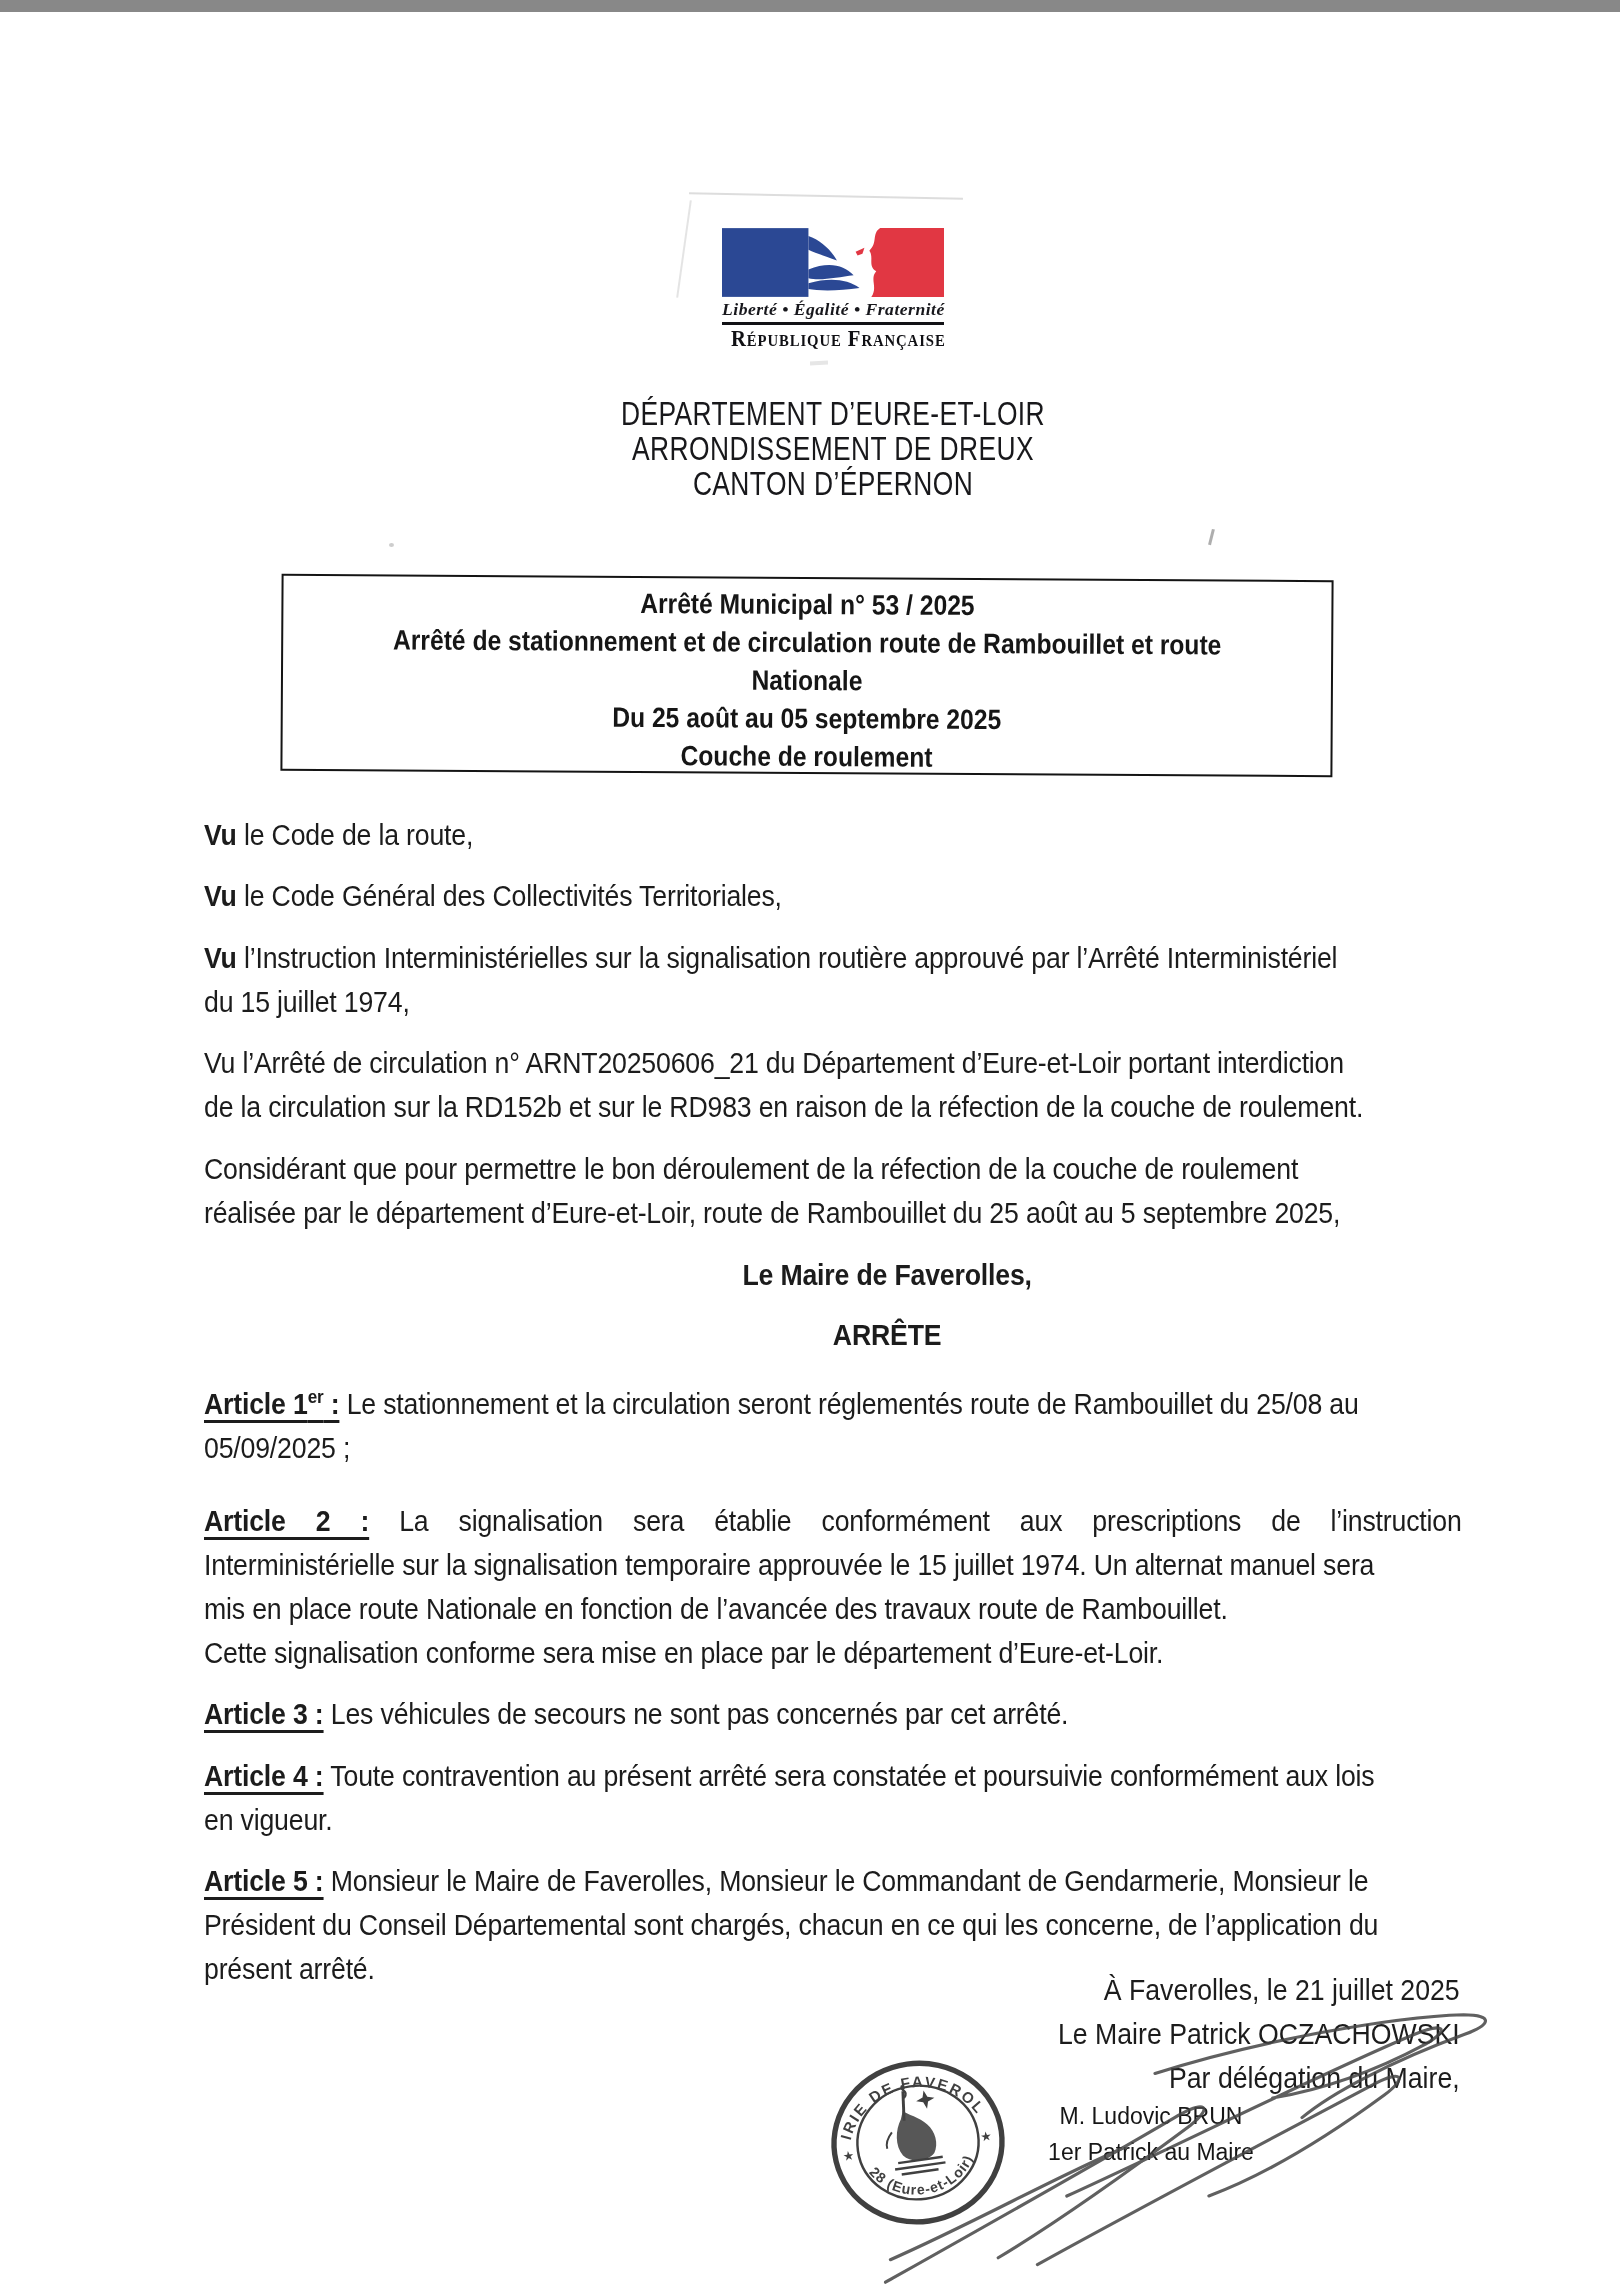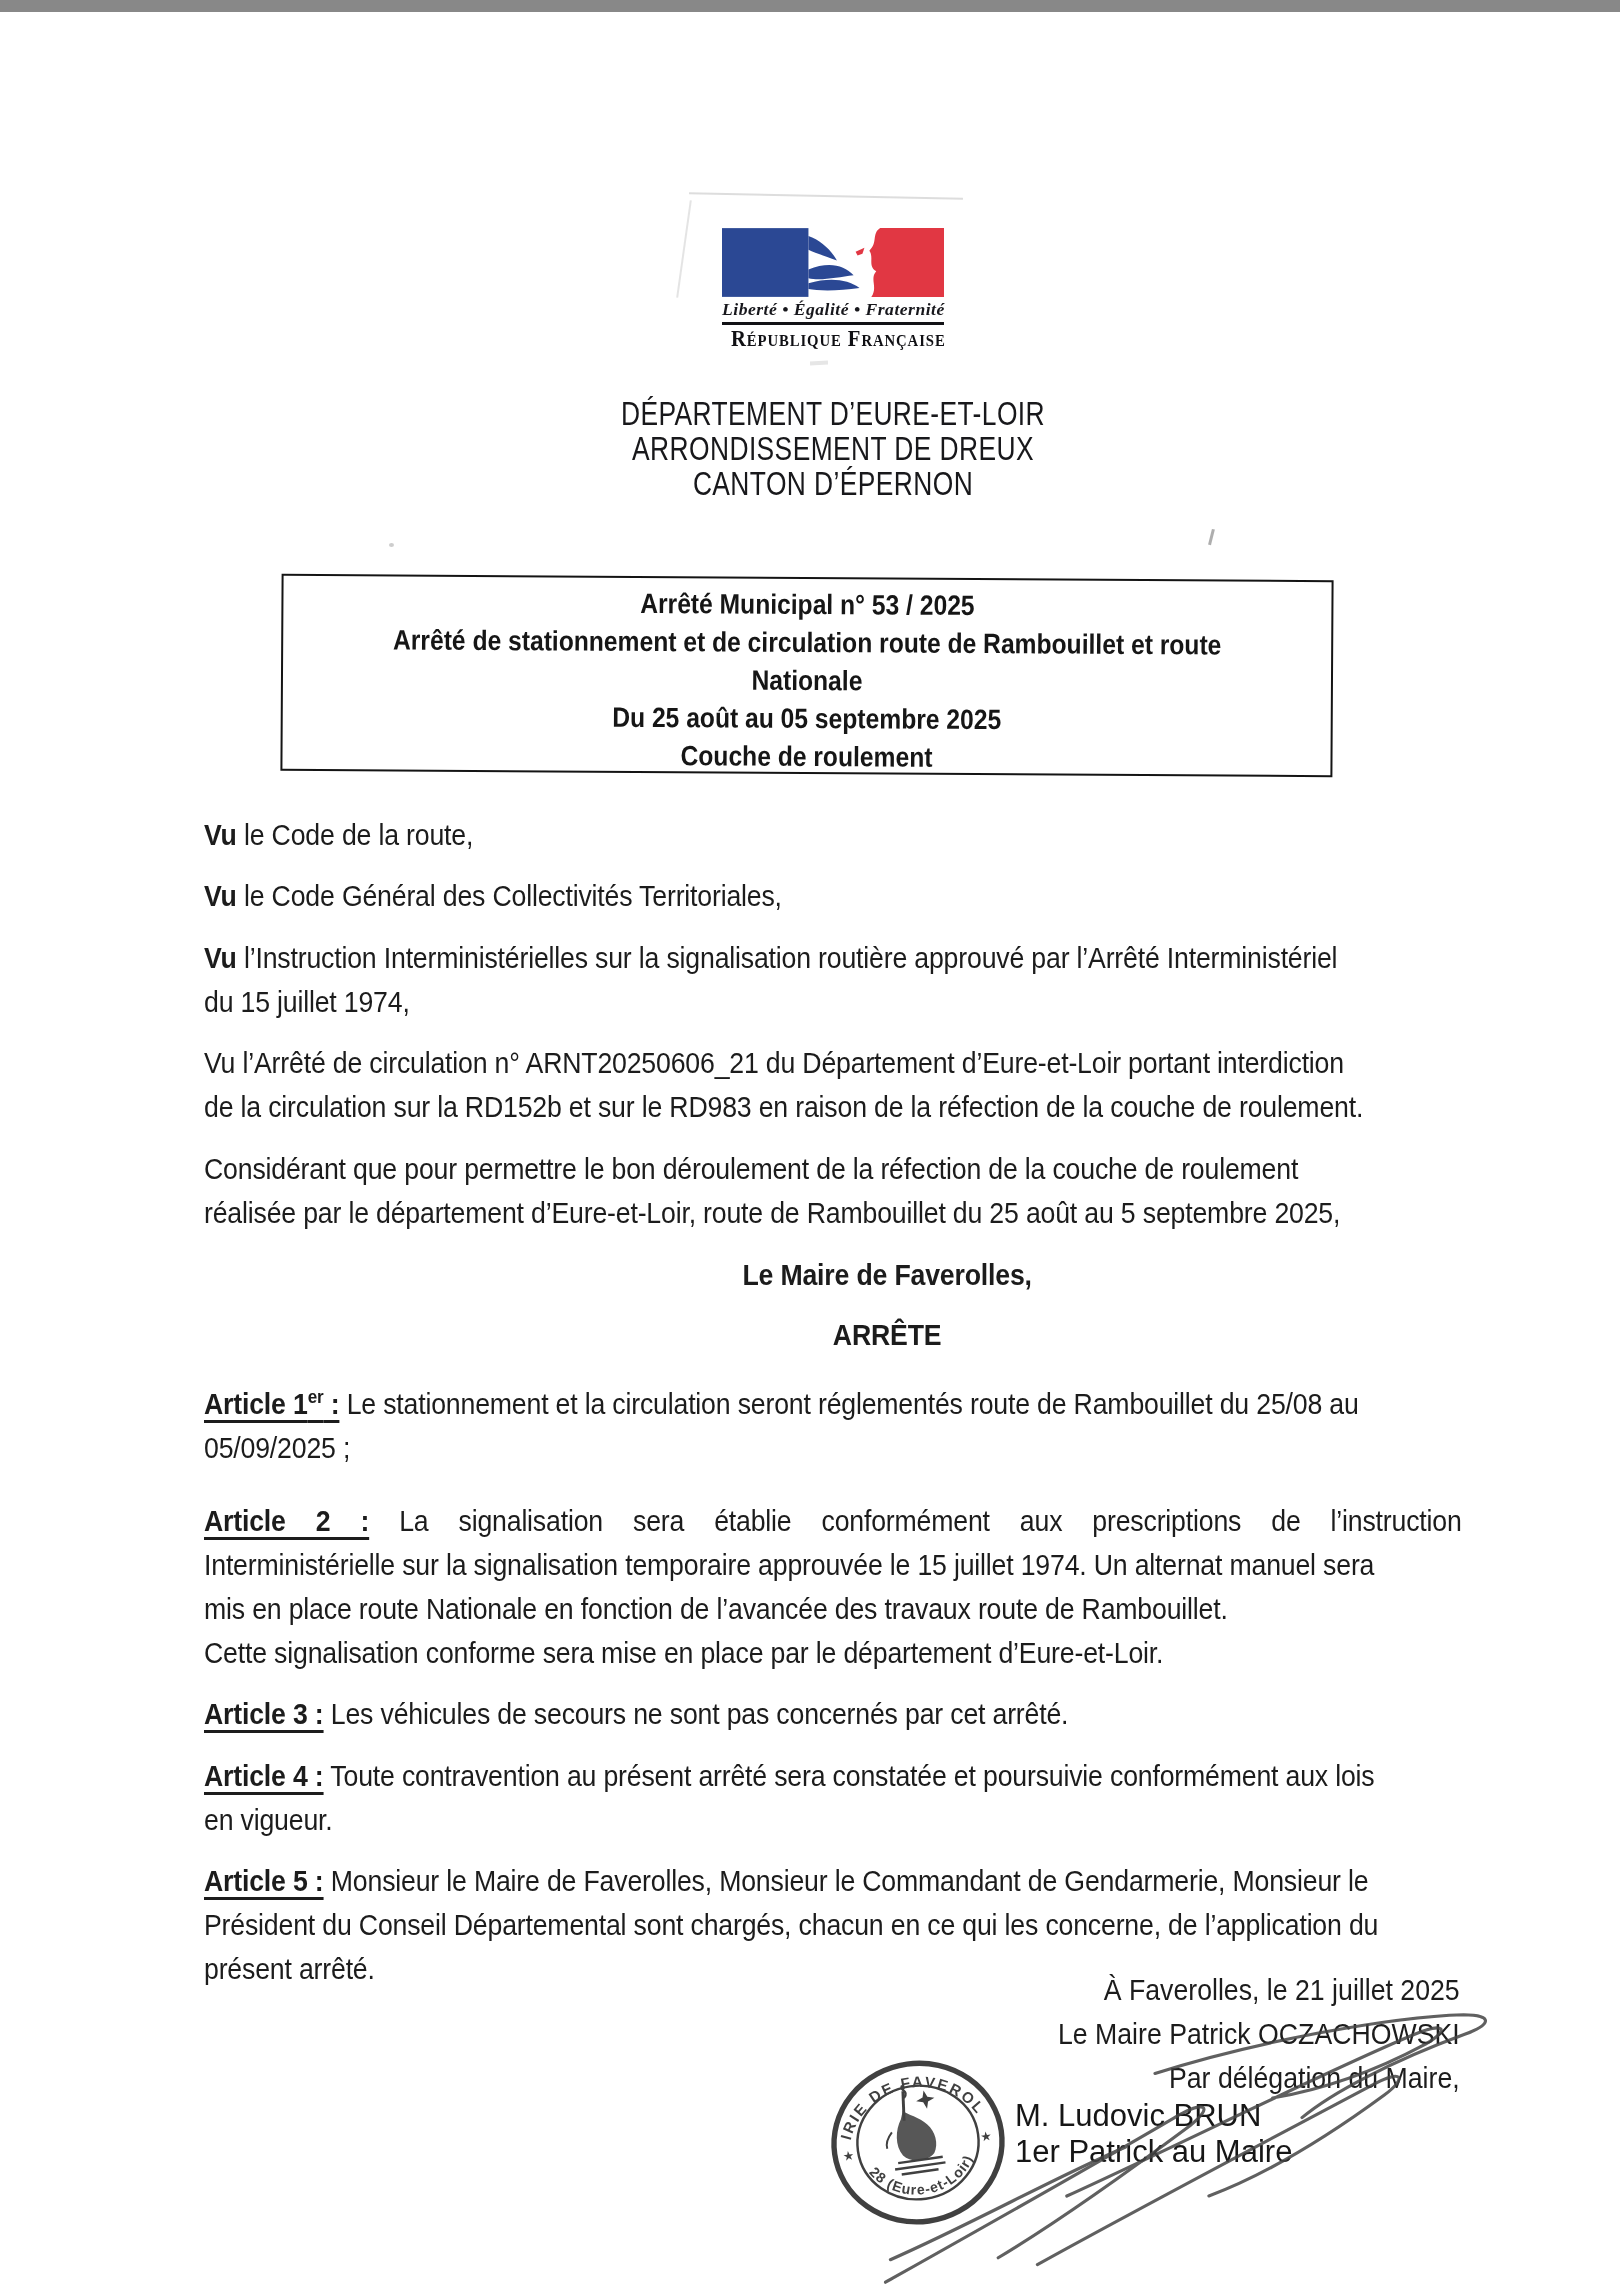--- a/index.html
+++ b/index.html
@@ -37,22 +37,22 @@
   .line{white-space:pre;}
   .line.justify{white-space:normal;text-align:justify;text-align-last:justify;width:1367px;}
   .b{font-weight:700;}
   .center{text-align:center;padding-left:118px;font-weight:700;white-space:normal;}
   .art-label{font-weight:700;text-decoration:underline;text-decoration-thickness:2.5px;text-underline-offset:5.9px;}
   .art-label sup{font-size:18.6px;}
 
   
   .closing{position:absolute;right:160px;top:1956px;text-align:right;font-size:29px;line-height:44px;
            transform:scaleX(.92);transform-origin:right top;white-space:nowrap;}
-  .signer{position:absolute;left:1015px;top:2086px;width:272px;text-align:left;
-          font-size:31px;line-height:36px;color:#161616;white-space:nowrap;}
+  .signer{position:absolute;left:1015px;top:2086px;width:272px;text-align:center;
+          font-size:23px;line-height:36px;color:#161616;white-space:nowrap;}
   .stamp-wrap{position:absolute;left:829px;top:2046px;}
   .signature-wrap{position:absolute;left:861px;top:1983px;pointer-events:none;}
 </style>
 </head>
 <body>
 
 <div class="page">
 
   <div class="artifact" style="left:389px;top:531px;width:4.9px;height:3.9px;background:#c4c4c4;border-radius:50%;opacity:.85;"></div>
   <div class="artifact" style="left:1210px;top:517px;width:2.9px;height:15.7px;background:#9a9a9a;transform:rotate(14deg);opacity:.8;"></div>

